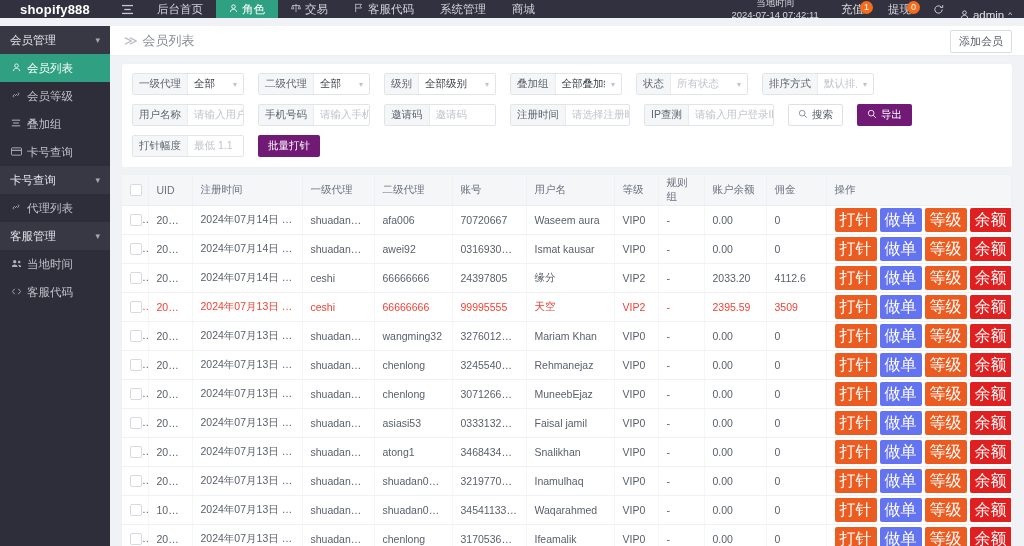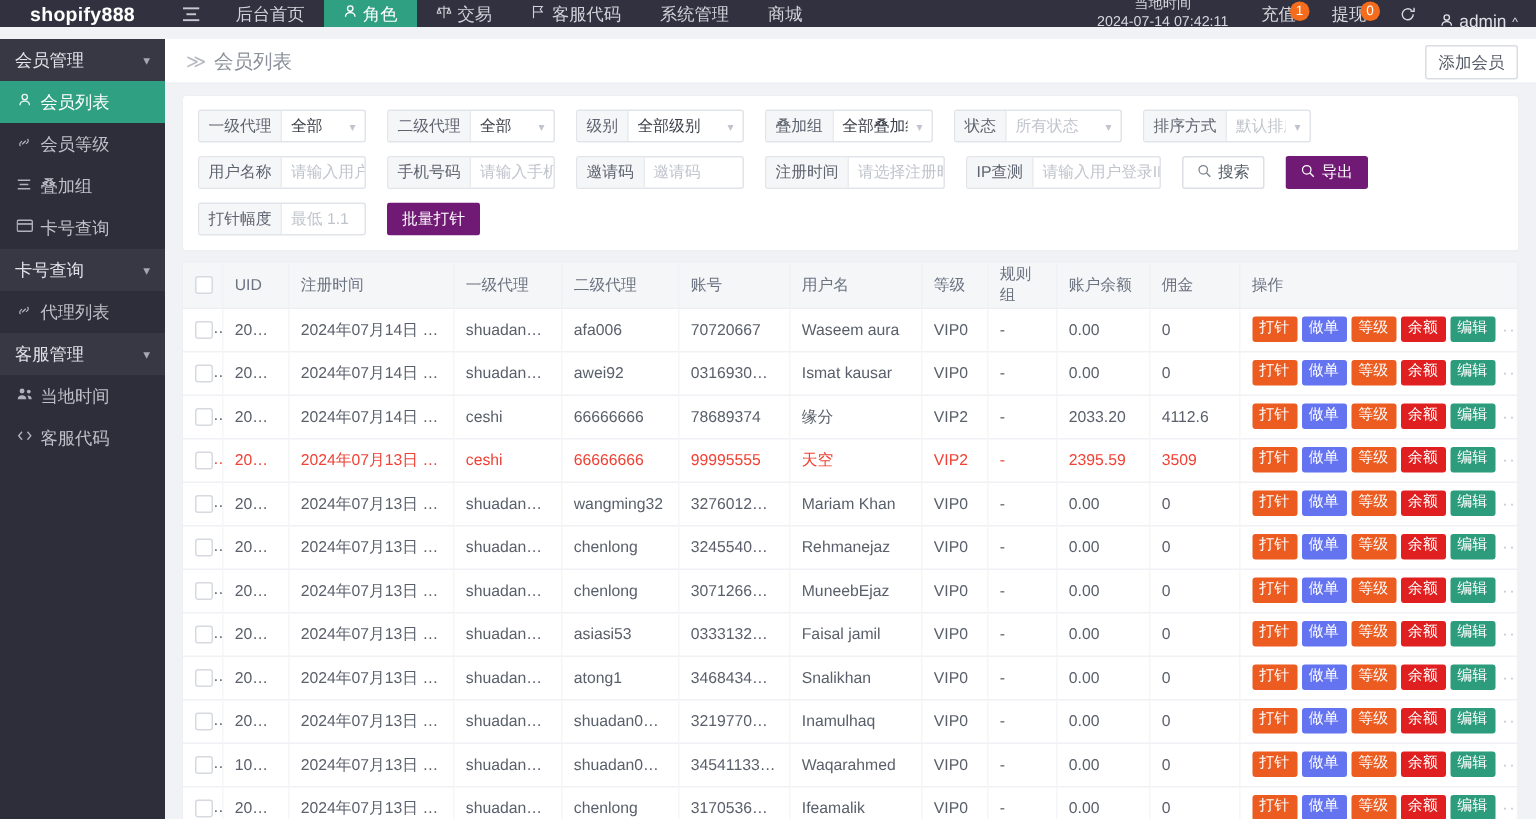--- a/index.html
+++ b/index.html
@@ -132,21 +132,21 @@
     height: 29px; padding: 0 8px; color: #5a606b; border-bottom: 1px solid #f0f1f4;
     border-right: 1px solid #f5f6f7; white-space: nowrap; overflow: hidden; text-overflow: ellipsis;
   }
   tbody tr.hl td { color: #f04134; }
   .ckbox {
     width: 12px; height: 12px; border: 1px solid #d6dae0; border-radius: 2px;
     background: #fff; display: inline-block; cursor: pointer; vertical-align: middle;
   }
   .ops { display: flex; align-items: center; gap: 3px; }
   .opbtn {
-    color: #fff; border-radius: 2px; padding: 2px 5px; font-size: 10px;
+    color: #fff; border-radius: 2px; padding: 2px 5px; font-size: 16px;
     line-height: 1.25; cursor: pointer; white-space: nowrap; text-align: center;
   }
   .more { color: #c0c4cc; font-size: 11px; letter-spacing: 1px; cursor: pointer; padding-left: 2px;}
   .c-check { width: 26px; }
   .c-uid { width: 44px; }
   .c-time { width: 110px; }
   .c-ag1 { width: 72px; }
   .c-ag2 { width: 78px; }
   .c-acct { width: 74px; }
   .c-user { width: 88px; }
@@ -490,21 +490,21 @@
                   <span class="more">···</span>
                 </div>
               </td>
             </tr>
             <tr>
               <td><span class="ckbox"></span></td>
               <td>20207</td>
               <td>2024年07月14日 02:00:51</td>
               <td>ceshi</td>
               <td>66666666</td>
-              <td>78689374</td>
+              <td>24397805</td>
               <td>缘分</td>
               <td>VIP2</td>
               <td>-</td>
               <td>2033.20</td>
               <td>4112.6</td>
               <td>
                 <div class="ops">
                   <span class="opbtn" style="background: rgb(236, 91, 31);">打针</span>
                   <span class="opbtn" style="background: rgb(100, 115, 240);">做单</span>
                   <span class="opbtn" style="background: rgb(236, 91, 31);">等级</span>

